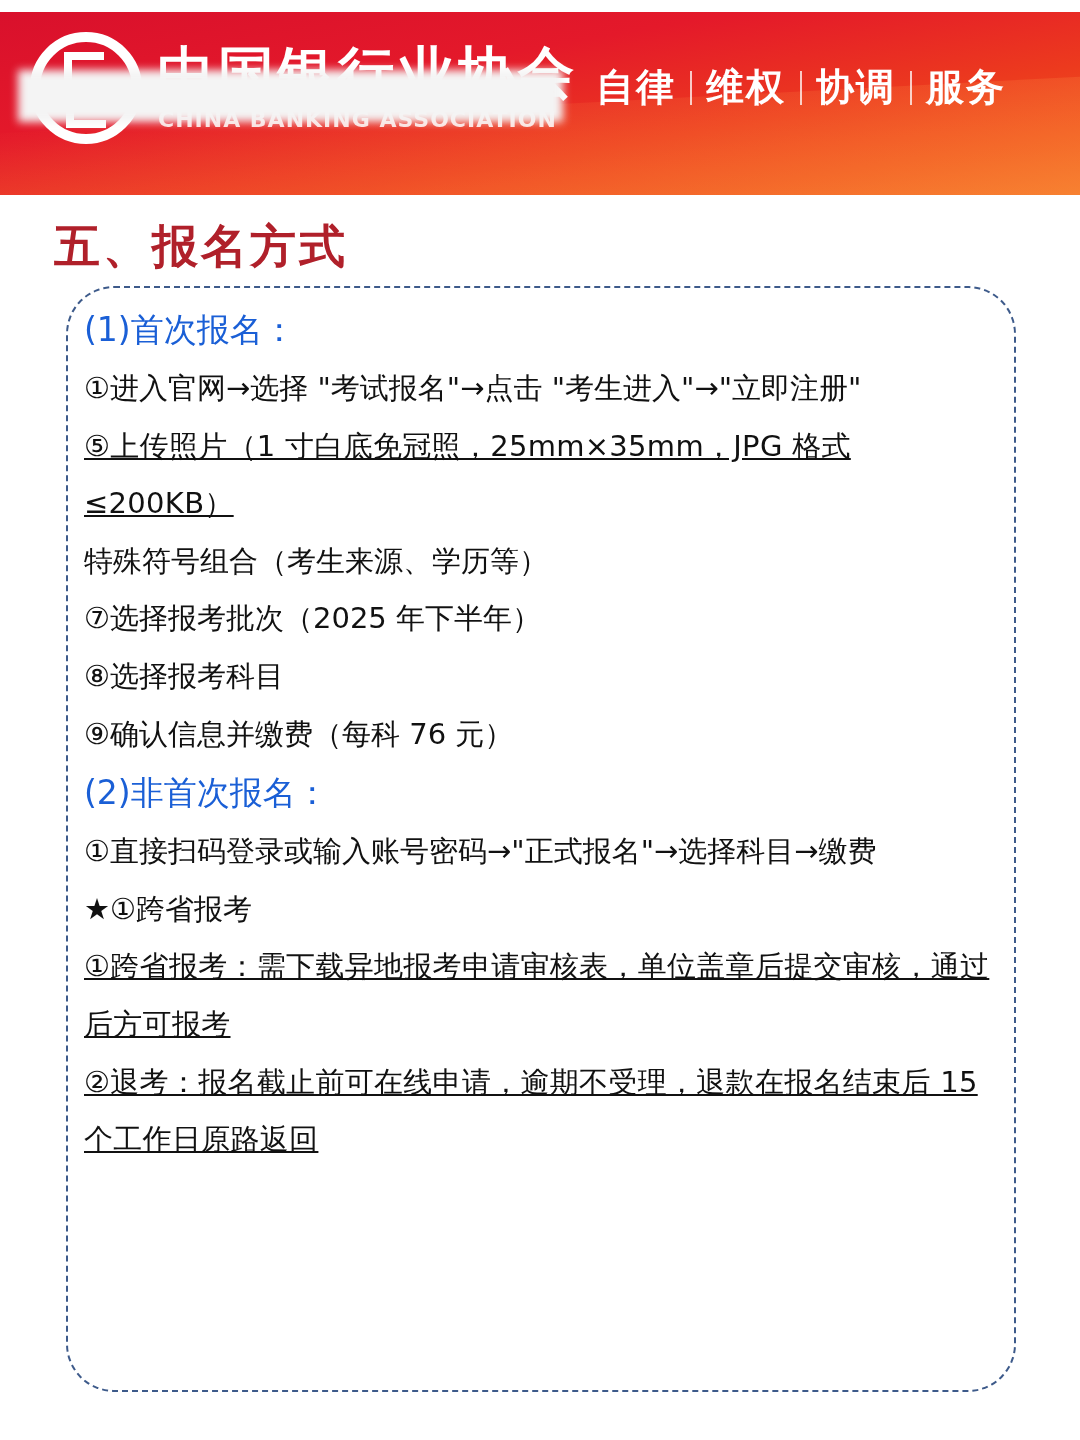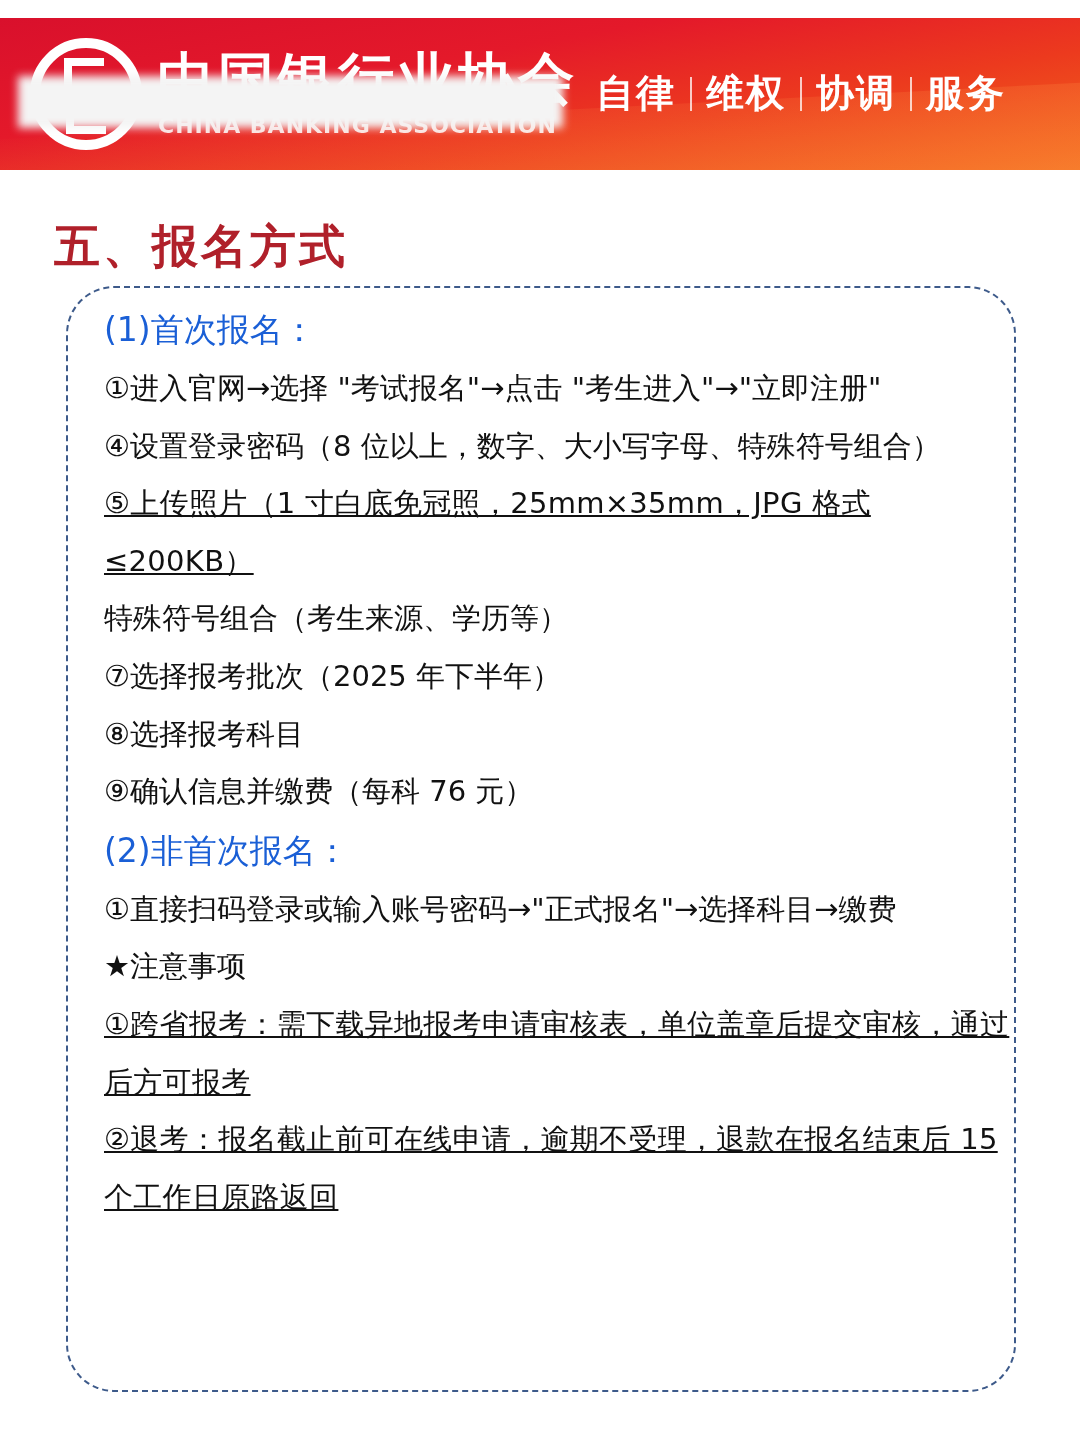--- a/index.html
+++ b/index.html
@@ -2,21 +2,21 @@
 <html><head>
 <meta charset="utf-8">
 <style>
   html, body { margin: 0; padding: 0; }
   body {
     width: 1080px; height: 1440px; overflow: hidden; background: #ffffff;
     font-family: "DejaVu Sans", "Liberation Sans", sans-serif;
     position: relative;
   }
   .banner {
-    position: absolute; left: 0; top: 18px; width: 1080px; height: 152px;
+    position: absolute; left: 0; top: 12px; width: 1080px; height: 183px;
     background: linear-gradient(170deg, #d9102c 0%, #e4192a 35%, #ec3a1e 65%, #f26a1a 100%);
     overflow: hidden;
   }
   .banner::after {
     content: ""; position: absolute; left: -100px; top: 90px; width: 1400px; height: 160px;
     background: linear-gradient(175deg, rgba(255,140,60,0) 0%, rgba(255,150,70,0.35) 60%, rgba(255,170,90,0.5) 100%);
     transform: rotate(-3deg);
   }
   .logo-circle {
     position: absolute; left: 30px; top: 20px; width: 112px; height: 112px; border-radius: 50%;
@@ -49,21 +49,21 @@
   .slogan .sep { width: 2px; height: 34px; background: rgba(255,255,255,0.75); margin: 0 14px; }
 
   .section-title {
     position: absolute; left: 54px; top: 216px; font-size: 46px; font-weight: bold; color: #b0202a;
     letter-spacing: 3px; white-space: nowrap;
   }
   .card {
     position: absolute; left: 66px; top: 286px; width: 950px; height: 1106px;
     box-sizing: border-box; border: 2.5px dashed #3d5a8a; border-radius: 48px;
   }
-  .content { position: absolute; left: 104px; top: 300px; width: 910px; }
+  .content { position: absolute; left: 84px; top: 300px; width: 910px; }
   .line {
     font-size: 29px; color: #111; line-height: 57.6px; height: 57.6px; white-space: nowrap;
   }
   .line.wrap { white-space: normal; height: auto; letter-spacing: 0.3px; text-decoration: underline; }
   .sub {
     font-size: 33px; color: #1a5fd6; line-height: 60px; height: 60px; white-space: nowrap;
   }
 </style>
 </head>
 <body>
@@ -87,26 +87,25 @@
   </div>
 </div>
 
 <div class="section-title">五、报名方式</div>
 
 <div class="card"></div>
 
 <div class="content">
   <div class="sub">(1)首次报名：</div>
   <div class="line">①进入官网→选择 "考试报名"→点击 "考生进入"→"立即注册"</div>
-  <div class="line">④设置登录密码（8 位以上，数字、大小写字母、特殊符号组合）</div>
   <div class="line wrap">⑤上传照片（1 寸白底免冠照，25mm×35mm，JPG 格式≤200KB）</div>
   <div class="line">特殊符号组合（考生来源、学历等）</div>
   <div class="line">⑦选择报考批次（2025 年下半年）</div>
   <div class="line">⑧选择报考科目</div>
   <div class="line">⑨确认信息并缴费（每科 76 元）</div>
 
   <div class="sub">(2)非首次报名：</div>
   <div class="line">①直接扫码登录或输入账号密码→"正式报名"→选择科目→缴费</div>
 
-  <div class="line">★注意事项</div>
+  <div class="line">★①跨省报考</div>
   <div class="line wrap">①跨省报考：需下载异地报考申请审核表，单位盖章后提交审核，通过后方可报考</div>
   <div class="line wrap">②退考：报名截止前可在线申请，逾期不受理，退款在报名结束后 15 个工作日原路返回</div>
 </div>
 
 </body></html>

